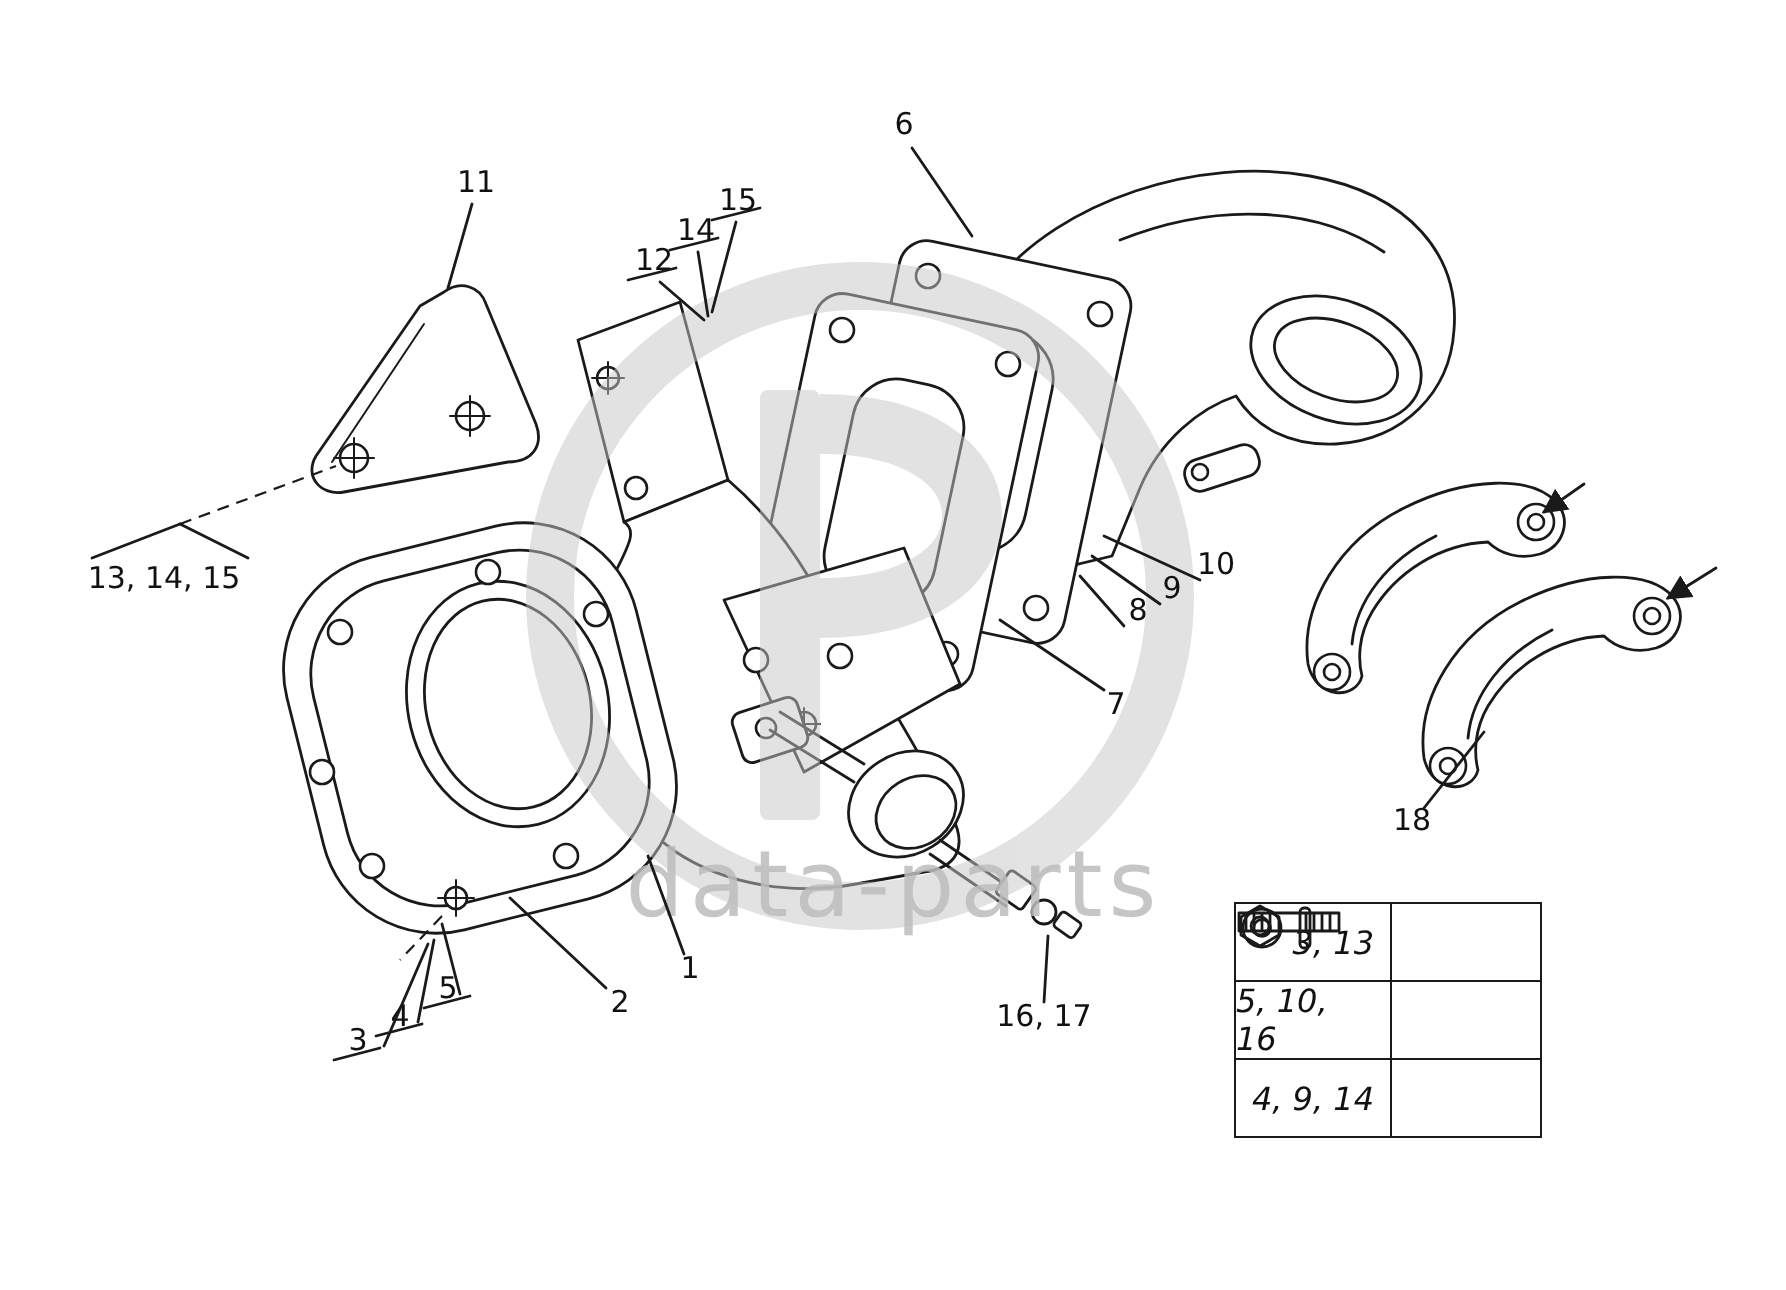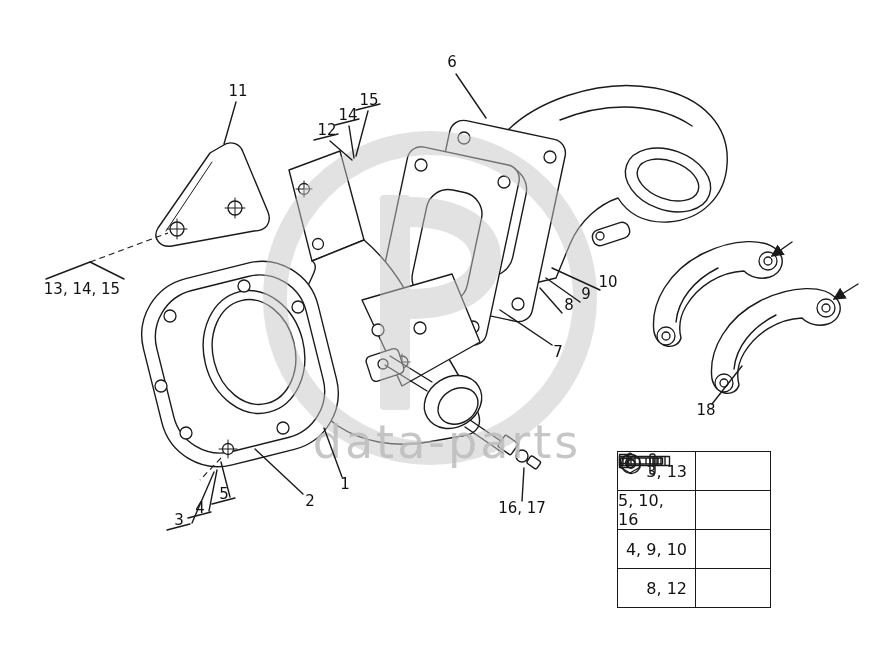--- a/index.html
+++ b/index.html
@@ -9,21 +9,21 @@
   .ln{stroke:#1a1a1a;stroke-width:1.4;fill:none;stroke-linecap:round;stroke-linejoin:round;}
   .thin{stroke:#1a1a1a;stroke-width:1;fill:none;stroke-linecap:round;}
   .fw{fill:#ffffff;stroke:#1a1a1a;stroke-width:1.4;stroke-linejoin:round;}
   .hole{fill:#ffffff;stroke:#1a1a1a;stroke-width:1.3;}
   .dash{stroke:#1a1a1a;stroke-width:1.1;fill:none;stroke-dasharray:6 4;}
   .callout{font-size:15px;fill:#111;}
   .wm{opacity:.5;}
   .wm-txt{font-size:46px;letter-spacing:3px;fill:#bdbdbd;opacity:.85;}
   
   .legend{position:absolute;left:617px;top:451px;width:152px;border:1.5px solid #1a1a1a;background:#fff;}
-  .legend-row{display:flex;height:38px;border-bottom:1.5px solid #1a1a1a;}
+  .legend-row{display:flex;height:38px;border-bottom:1.5px solid #1a1a1a;font-style:italic;}
   .legend-row:last-child{border-bottom:none;}
   .legend-label{width:78px;border-right:1.5px solid #1a1a1a;display:flex;align-items:center;
     justify-content:flex-end;padding-right:8px;font-size:16px;color:#111;box-sizing:border-box;}
   .legend-icon{flex:1;display:flex;align-items:center;justify-content:center;}
   .ico{stroke:#1a1a1a;stroke-width:1.4;fill:none;stroke-linejoin:round;}
 </style>
 </head>
 <body>
 
 <div id="page">
@@ -240,39 +240,24 @@
   <div class="legend-row">
     <div class="legend-label">5, 10, 16</div>
     <div class="legend-icon">
       <svg width="24" height="22" viewBox="0 0 24 22">
         <polygon class="ico" points="12,1 21.5,6.5 21.5,15.5 12,21 2.5,15.5 2.5,6.5"></polygon>
         <circle class="ico" cx="12" cy="11" r="4.5"></circle>
       </svg>
     </div>
   </div>
   <div class="legend-row">
-    <div class="legend-label">4, 9, 10</div>
+    <div class="legend-label">4, 9, 14</div>
     <div class="legend-icon">
       <svg width="46" height="24" viewBox="0 0 46 24">
         <circle class="ico" cx="13" cy="12" r="9.5"></circle>
         <circle class="ico" cx="13" cy="12" r="4.2"></circle>
         <rect class="ico" x="32" y="2" width="5" height="20" rx="2"></rect>
       </svg>
     </div>
   </div>
-  <div class="legend-row">
-    <div class="legend-label">8, 12</div>
-    <div class="legend-icon">
-      <svg width="52" height="18" viewBox="0 0 52 18">
-        <rect class="ico" x="1.5" y="2.5" width="9" height="13"></rect>
-        <line class="ico" x1="1.5" y1="6.5" x2="10.5" y2="6.5"></line>
-        <line class="ico" x1="1.5" y1="11.5" x2="10.5" y2="11.5"></line>
-        <rect class="ico" x="10.5" y="6" width="34" height="6"></rect>
-        <line class="ico" x1="28" y1="6" x2="28" y2="12"></line>
-            <line class="ico" x1="32" y1="6" x2="32" y2="12"></line>
-        <line class="ico" x1="36" y1="6" x2="36" y2="12"></line>
-            <line class="ico" x1="40" y1="6" x2="40" y2="12"></line>
-      </svg>
-    </div>
-  </div>
 </div>
 
 </div>
 
 </body></html>

